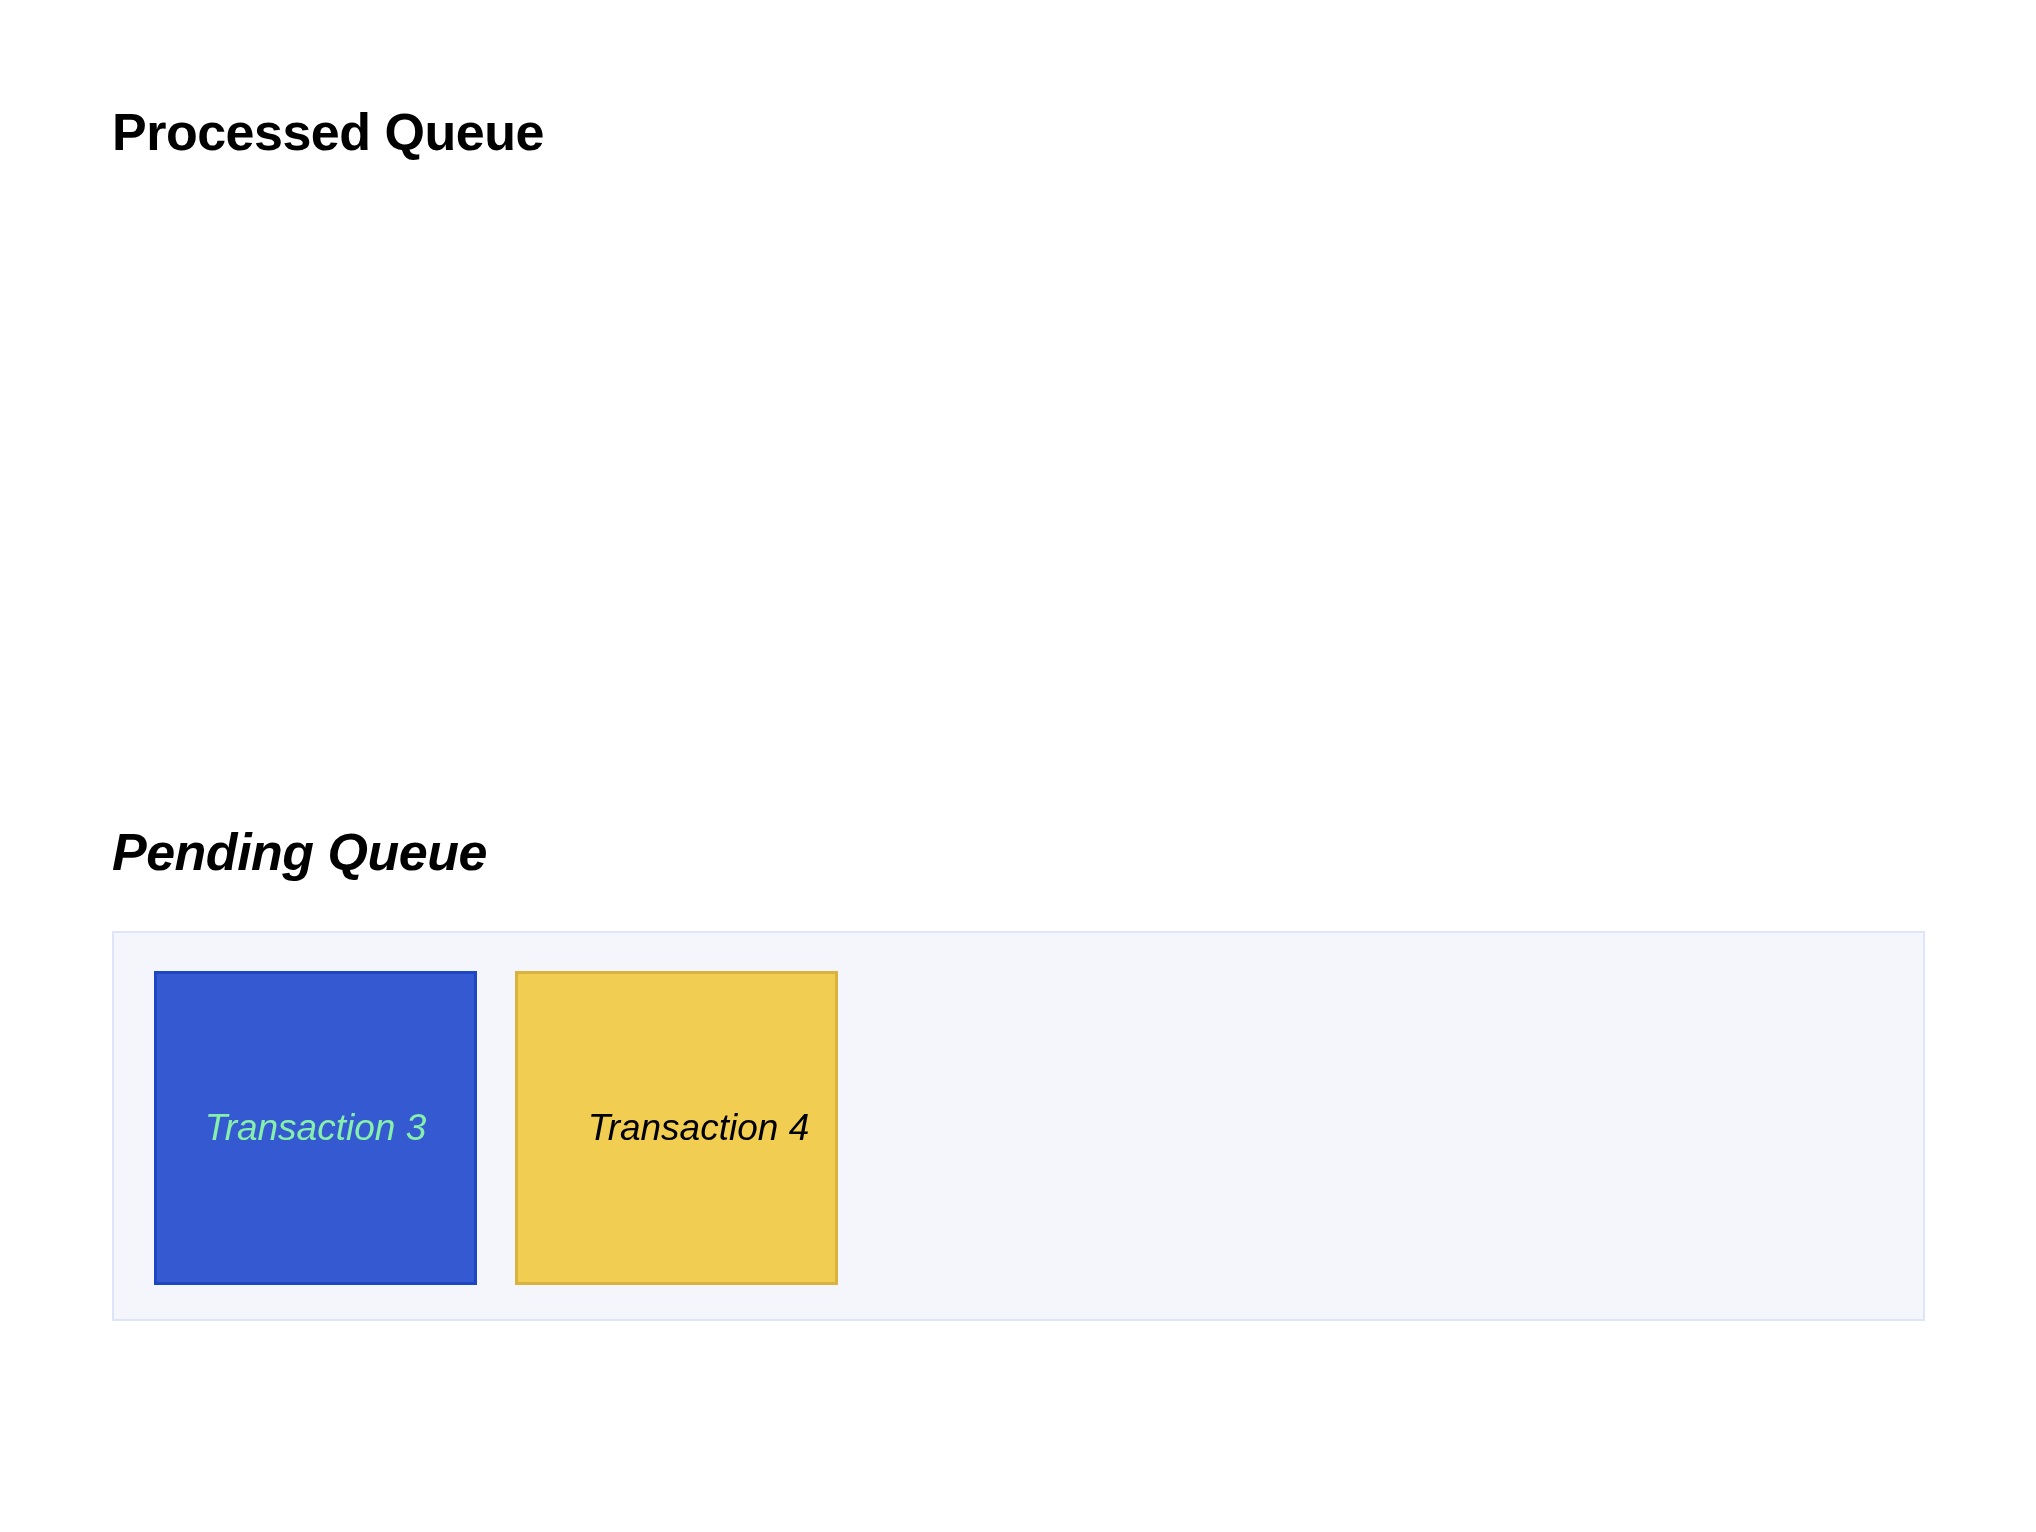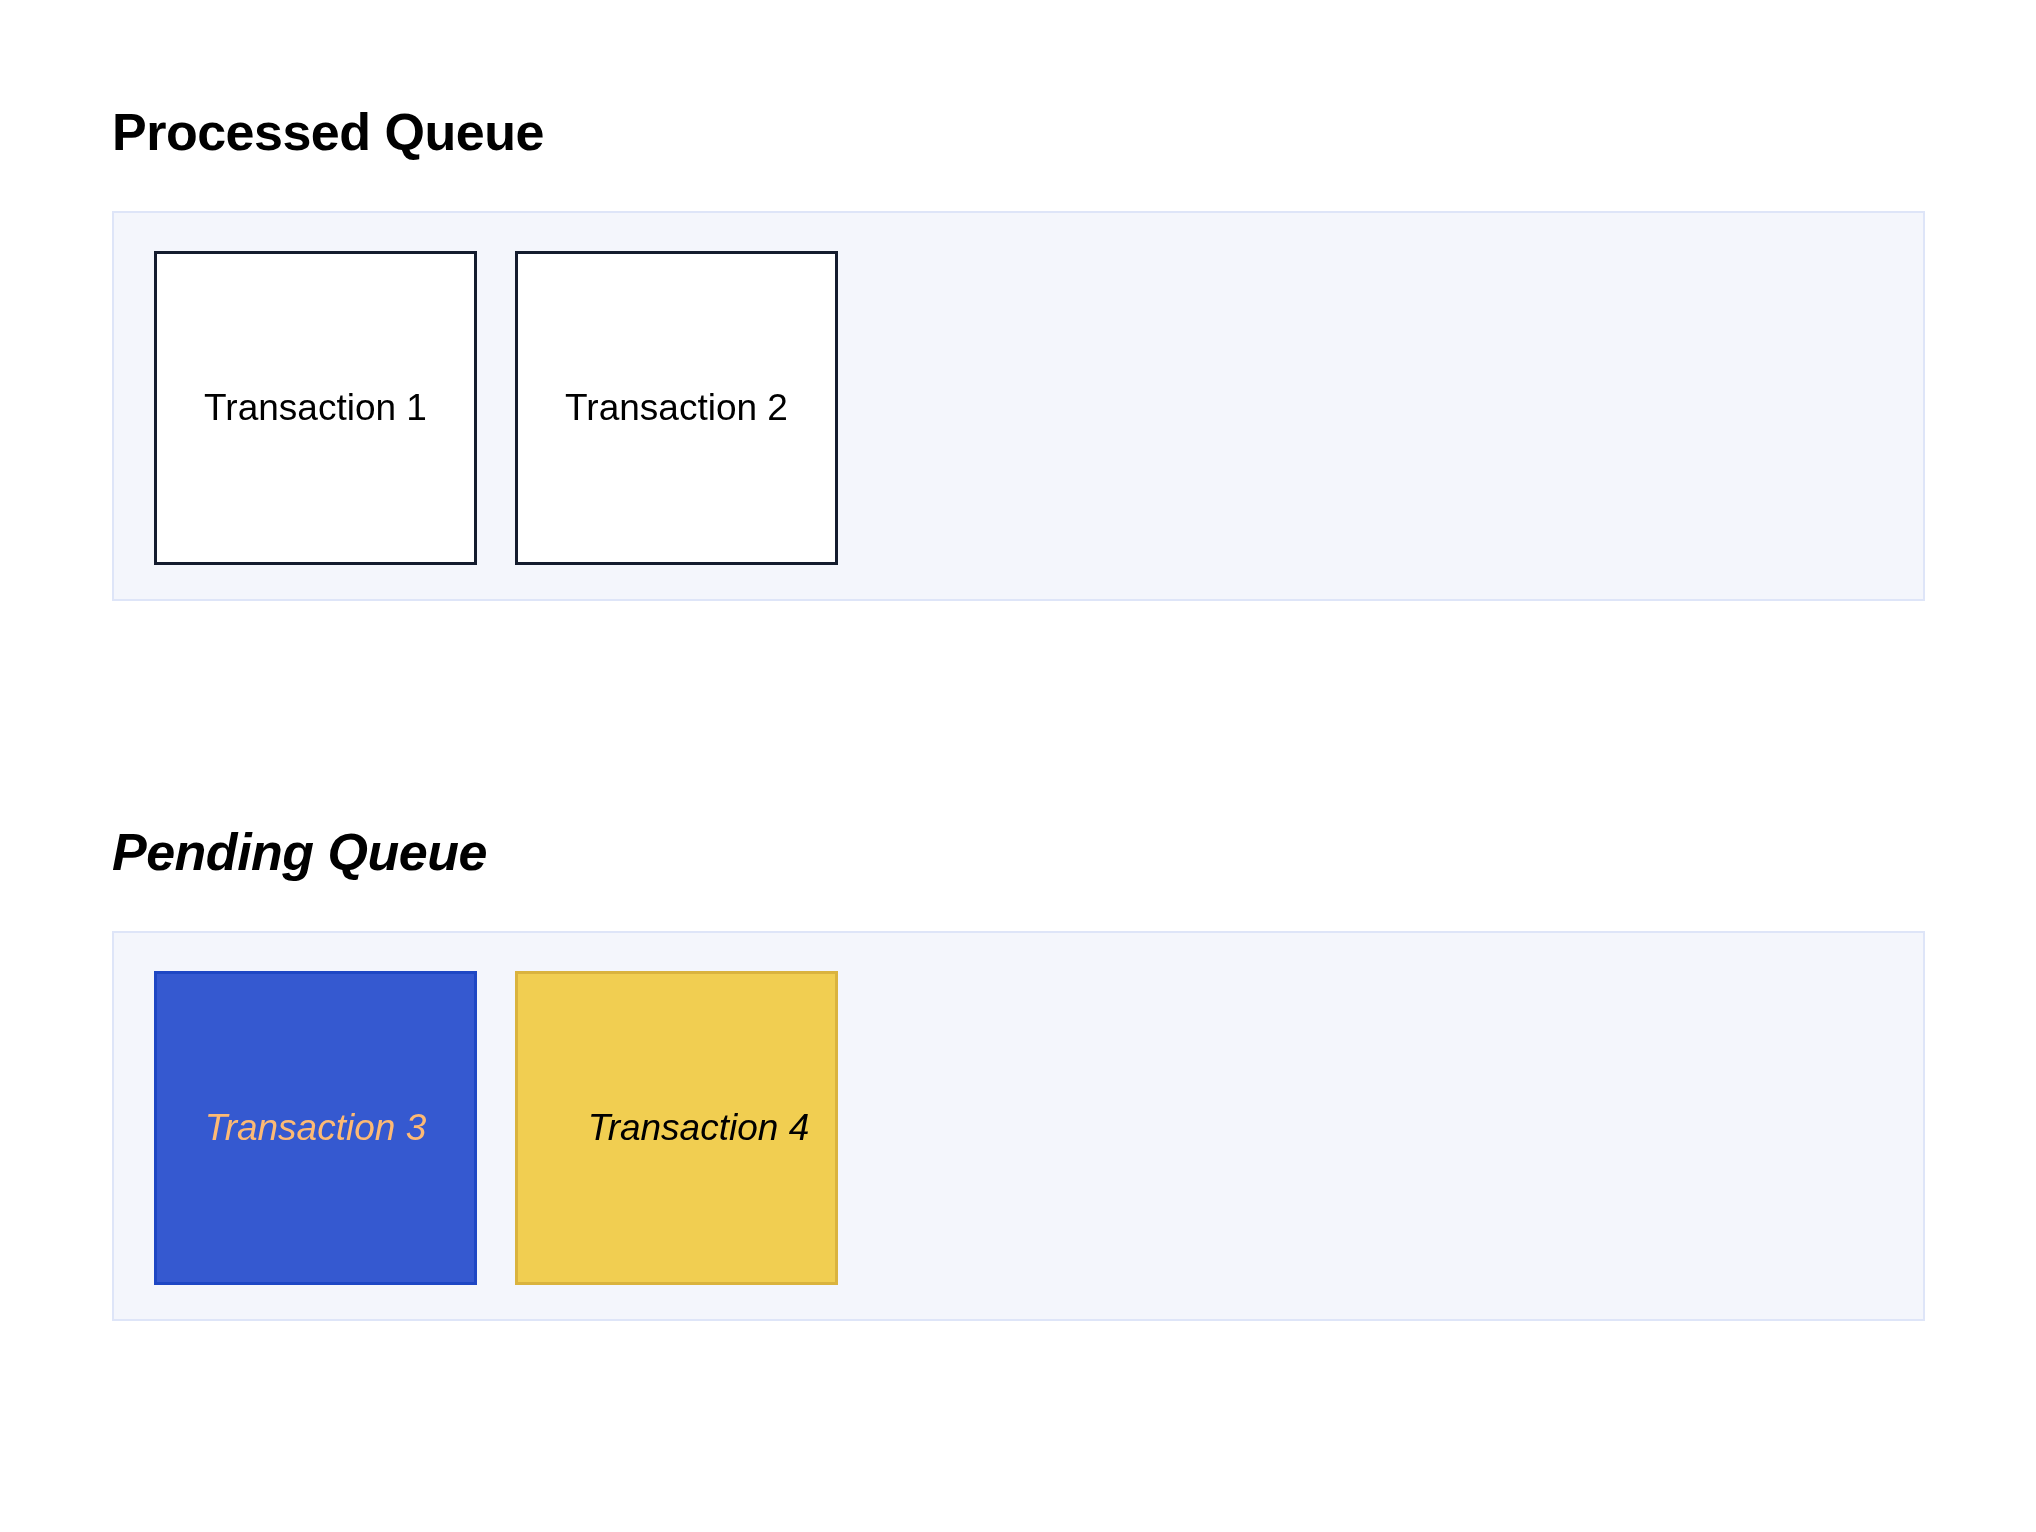--- a/index.html
+++ b/index.html
@@ -71,49 +71,38 @@
 
   .card--plain {
     background: #ffffff;
     border: 3px solid #141c2e;
     color: #000000;
   }
 
   .card--blue {
     background: #3559d0;
     border: 3px solid #1e47c4;
-    color: #fdba74;
+    color: #86efac;
   }
 
   .card--yellow {
     background: #f1ce51;
     border: 3px solid #dab33e;
     color: #000000;
     padding-left: 44px;
   }
 </style>
 </head>
 <body>
 
 <div class="page">
 
   <div class="section" id="section-processed">
     <h2 class="section-title">Processed Queue</h2>
 
-    <div class="queue-container" id="queue-processed">
-
-      <div class="card card--plain">
-        <span>Transaction 1</span>
-      </div>
-
-      <div class="card card--plain">
-        <span>Transaction 2</span>
-      </div>
-
-    </div>
   </div>
 
   <div class="section" id="section-pending">
     <h2 class="section-title">Pending Queue</h2>
 
     <div class="queue-container" id="queue-pending">
 
       <div class="card card--blue">
         <span>Transaction 3</span>
       </div>

